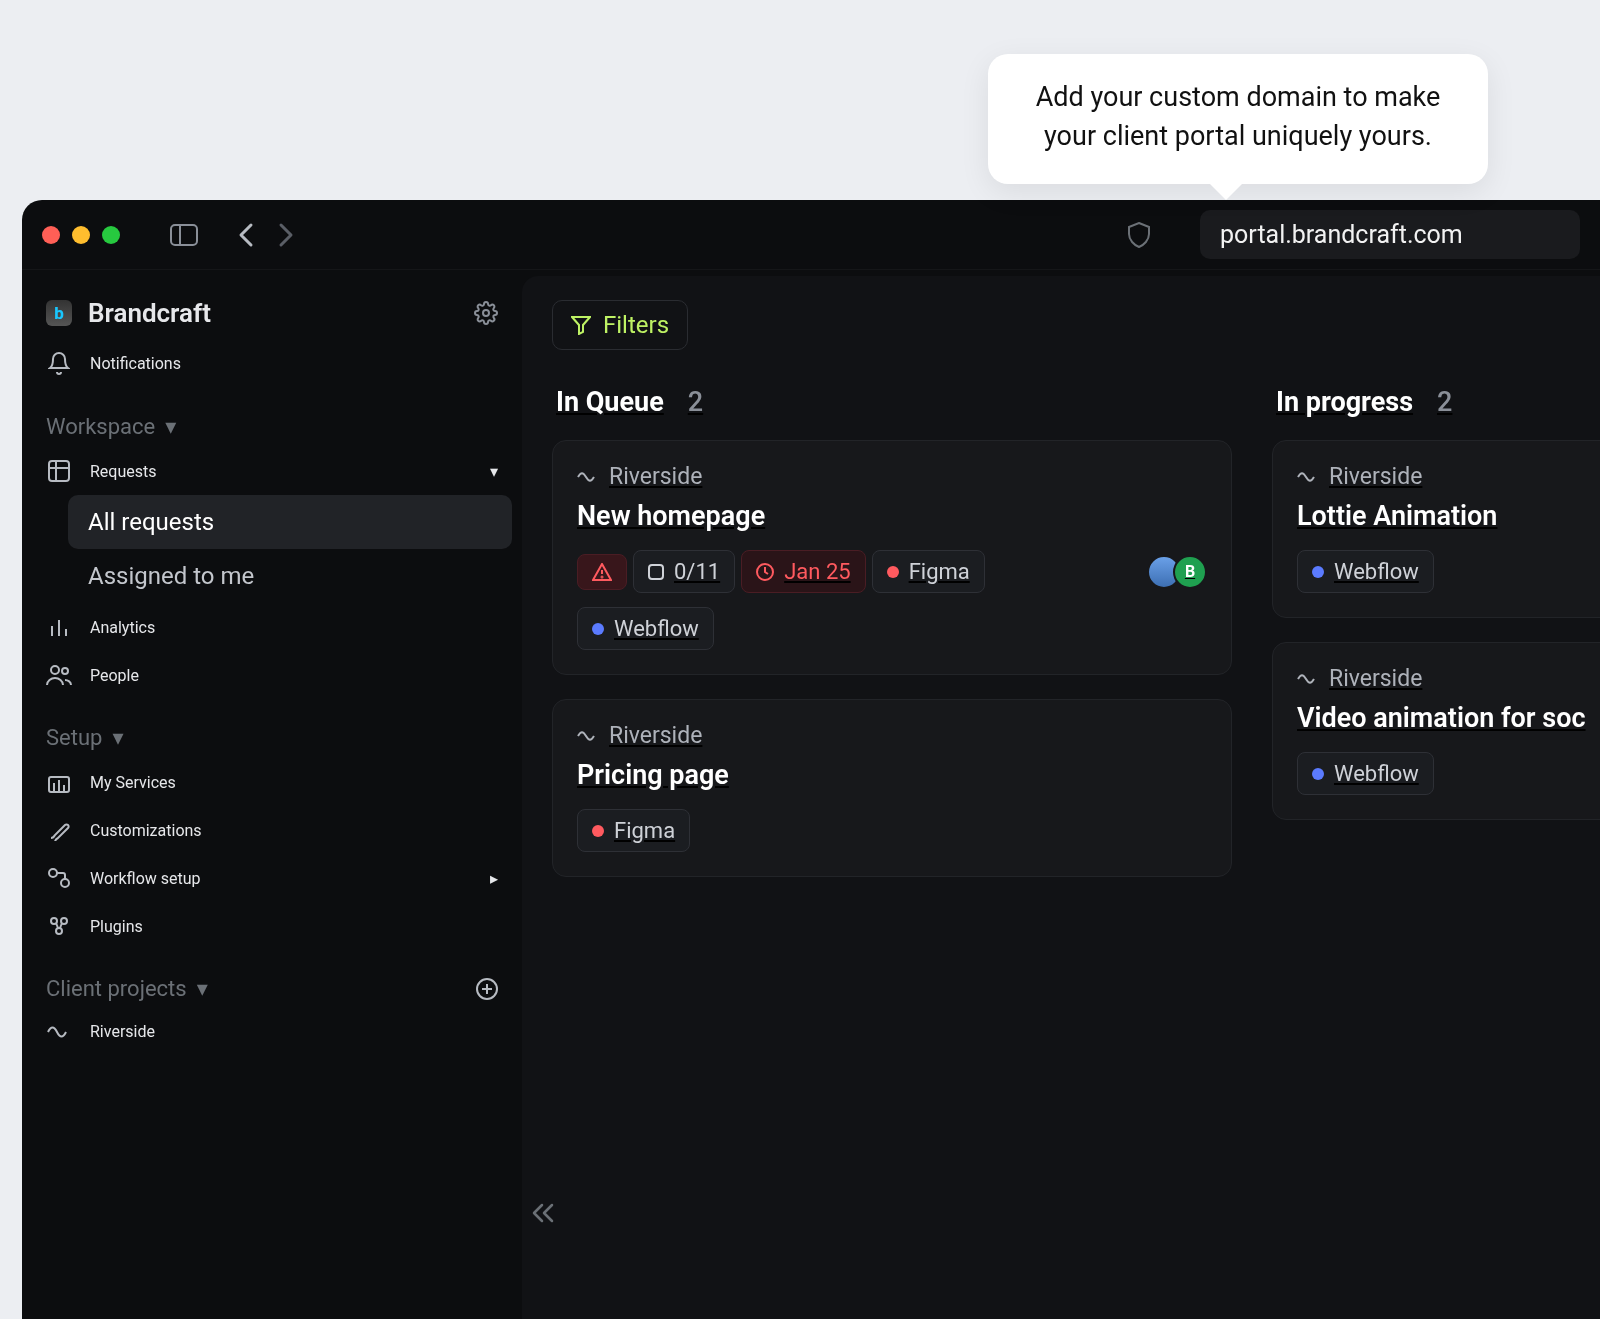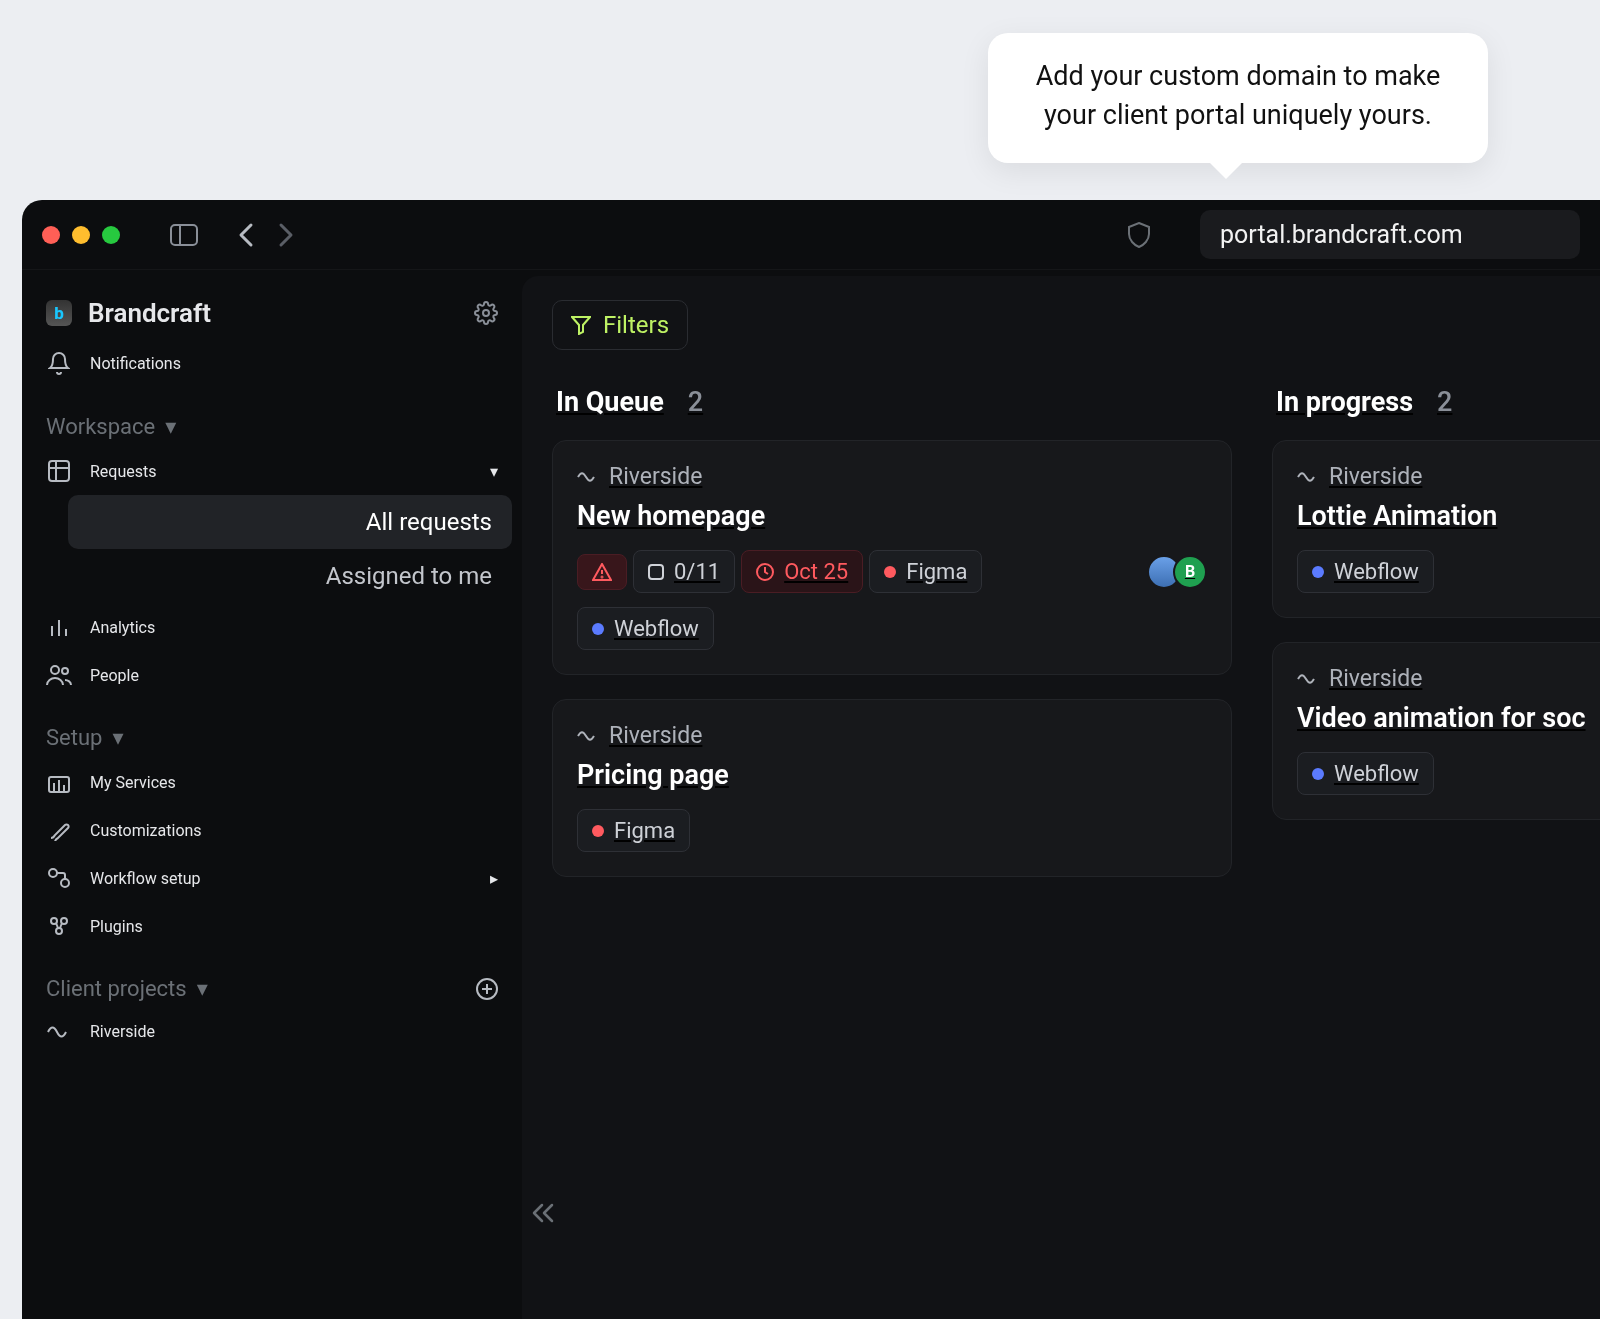--- a/index.html
+++ b/index.html
@@ -8,21 +8,21 @@
     background: #eceef2;
     width: 1600px;
     height: 1319px;
     position: relative;
     overflow: hidden;
   }
 
   
   .tooltip {
     position: absolute;
-    top: 33px;
+    top: 54px;
     left: 988px;
     width: 500px;
     background: #fff;
     border-radius: 20px;
     padding: 24px 30px 28px;
     box-shadow: 0 8px 30px rgba(0,0,0,0.08);
     text-align: center;
     font-size: 27px;
     line-height: 1.45;
     color: #111;
@@ -142,21 +142,20 @@
   }
   .section-label .spacer { flex:1; }
 
   .sub-items { padding-left: 36px; }
   .sub-item {
     padding: 13px 20px;
     font-size: 24px;
     color: #c3c6cc;
     border-radius: 10px;
     cursor: pointer;
-    text-align: right;
   }
   .sub-item.active {
     background: #212327;
     color: #fff;
   }
 
   
   .main {
     flex: 1;
     background: #111215;
@@ -489,21 +488,21 @@
                 </span>
                 <span>0/11</span>
               </span>
               <span class="tag red-text">
                 <span>
                   <svg width="18" height="18" viewBox="0 0 18 18" fill="none" stroke="currentColor" stroke-width="2">
                       <circle cx="9" cy="9" r="8"></circle>
                       <polyline points="9,4 9,9 12,11"></polyline>
                     </svg>
                 </span>
-                <span>Oct 25</span>
+                <span>Jan 25</span>
               </span>
               <span class="tag">
                 <span class="dot dot-red"></span>
                 <span>Figma</span>
               </span>
               <span class="assignees">
                 <span class="avatar a1"></span>
                 <span class="avatar a2">
                     <span>B</span>
                   </span>

